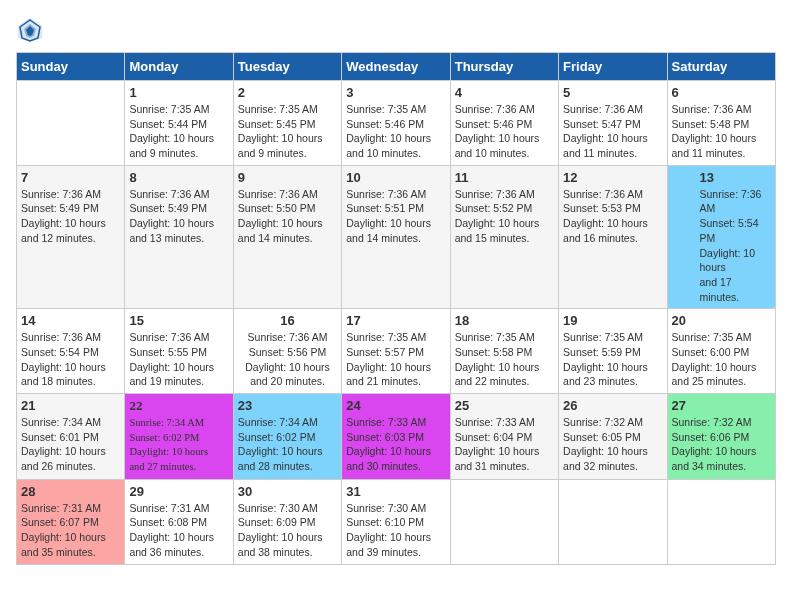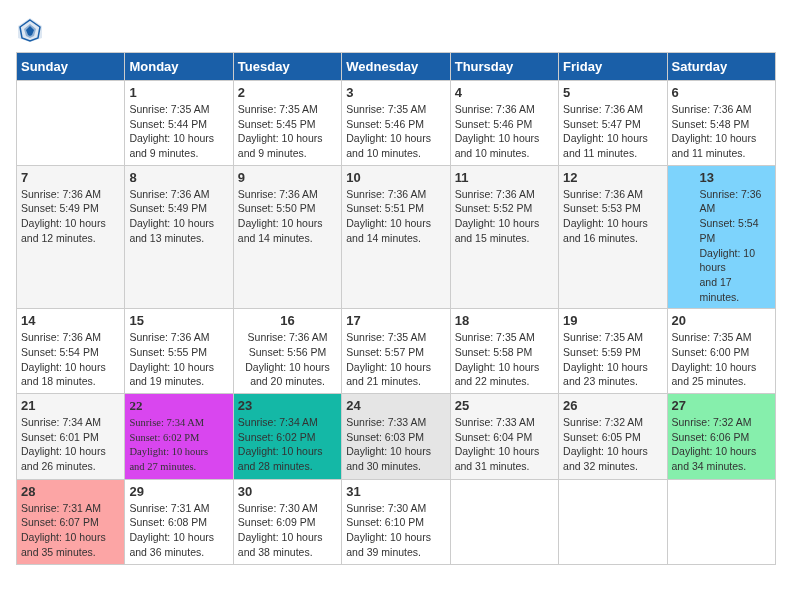--- a/index.html
+++ b/index.html
@@ -259,28 +259,28 @@
 Daylight: 10 hours
 and 26 minutes.</div>
         </td>
         <td style="background: #d946ef; font-family: Liberation Serif, serif;">
           <div class="day-number">22</div>
           <div class="day-info" style="white-space: pre-line;">Sunrise: 7:34 AM
 Sunset: 6:02 PM
 Daylight: 10 hours
 and 27 minutes.</div>
         </td>
-        <td style="background: #14b8a6; margin-top: 21px;">
+        <td style="background: #7dd3fc; margin-top: 21px;">
           <div class="day-number">23</div>
           <div class="day-info" style="white-space: pre-line;">Sunrise: 7:34 AM
 Sunset: 6:02 PM
 Daylight: 10 hours
 and 28 minutes.</div>
         </td>
-        <td style="background: #e5e5e5;">
+        <td style="background: #d946ef;">
           <div class="day-number">24</div>
           <div class="day-info" style="white-space: pre-line;">Sunrise: 7:33 AM
 Sunset: 6:03 PM
 Daylight: 10 hours
 and 30 minutes.</div>
         </td>
         <td style="background: rgb(245, 245, 245);">
           <div class="day-number">25</div>
           <div class="day-info" style="white-space: pre-line;">Sunrise: 7:33 AM
 Sunset: 6:04 PM

